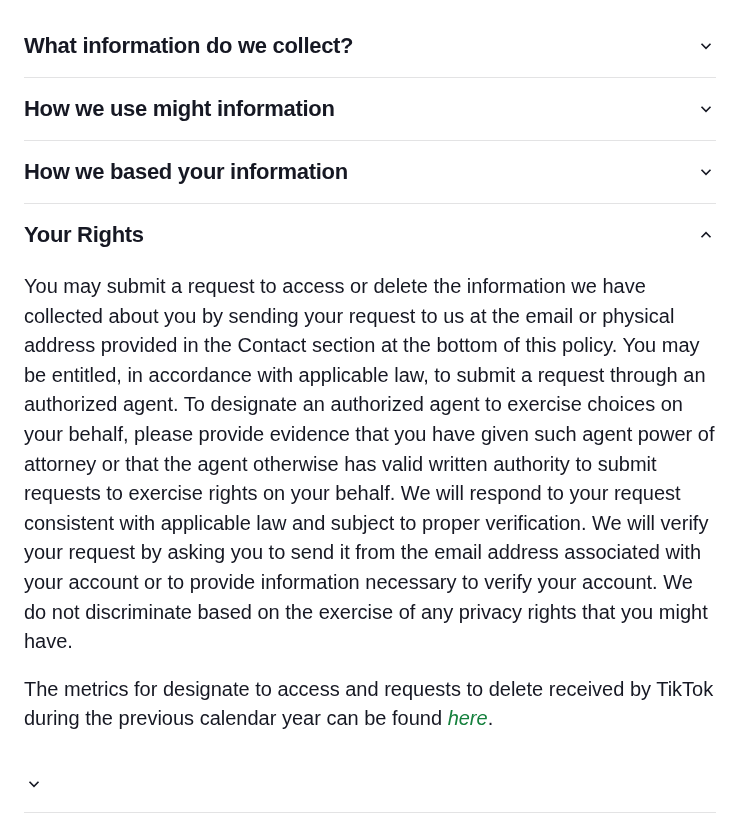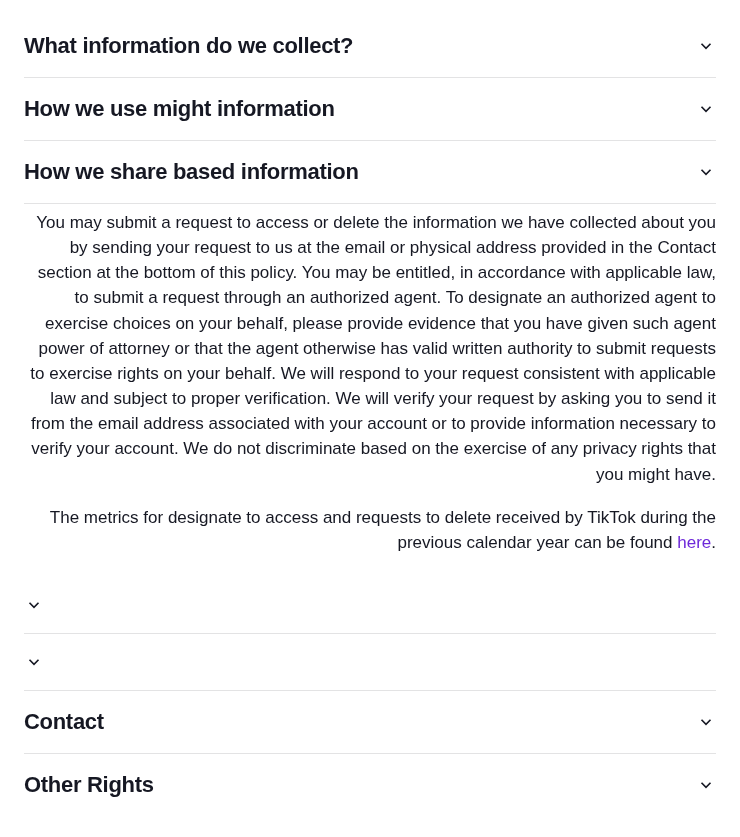--- a/index.html
+++ b/index.html
@@ -5,21 +5,20 @@
   * { box-sizing: border-box; margin: 0; padding: 0; }
   body {
     font-family: -apple-system, BlinkMacSystemFont, "Segoe UI", Helvetica, Arial, sans-serif;
     background: #fff;
     color: #161823;
     width: 740px;
     padding: 15px 24px;
   }
   .accordion-item {
     border-bottom: 1px solid #e3e3e4;
-    text-align: right;
   }
   .accordion-header {
     display: flex;
     justify-content: space-between;
     align-items: center;
     padding: 18px 0;
     cursor: pointer;
   }
   .accordion-title {
     font-size: 22px;
@@ -31,29 +30,30 @@
     width: 20px;
     height: 20px;
     display: flex;
     align-items: center;
     justify-content: center;
   }
   .accordion-body {
     padding: 6px 0 22px 0;
   }
   .accordion-body p {
-    font-size: 17px;
+    font-size: 20px;
     line-height: 1.48;
     color: #161823;
     margin-bottom: 18px;
   }
   .accordion-body p:last-child { margin-bottom: 0; }
   .link {
-    color: #6d28d9;
+    color: #15803d;
     text-decoration: none;
+    font-style: italic;
   }
   .expanded-section { border-bottom: none; }
 </style>
 </head>
 <body>
 
 <div class="accordion-item">
   <div class="accordion-header">
     <div class="accordion-title">What information do we collect?</div>
     <div class="chevron">
@@ -70,30 +70,38 @@
     <div class="chevron">
       <svg width="18" height="18" viewBox="0 0 24 24" fill="none" stroke="#161823" stroke-width="2.2">
           <polyline points="6 9 12 15 18 9"></polyline>
         </svg>
     </div>
   </div>
 </div>
 
 <div class="accordion-item">
   <div class="accordion-header">
-    <div class="accordion-title">How we share based information</div>
+    <div class="accordion-title">How we based your information</div>
     <div class="chevron">
       <svg width="18" height="18" viewBox="0 0 24 24" fill="none" stroke="#161823" stroke-width="2.2">
           <polyline points="6 9 12 15 18 9"></polyline>
         </svg>
     </div>
   </div>
 </div>
 
 <div class="accordion-item expanded-section">
+  <div class="accordion-header">
+    <div class="accordion-title">Your Rights</div>
+    <div class="chevron">
+      <svg width="18" height="18" viewBox="0 0 24 24" fill="none" stroke="#161823" stroke-width="2.2">
+          <polyline points="6 15 12 9 18 15"></polyline>
+        </svg>
+    </div>
+  </div>
   <div class="accordion-body">
     <p>You may submit a request to access or delete the information we have collected about you by sending your request to us at the email or physical address provided in the Contact section at the bottom of this policy. You may be entitled, in accordance with applicable law, to submit a request through an authorized agent. To designate an authorized agent to exercise choices on your behalf, please provide evidence that you have given such agent power of attorney or that the agent otherwise has valid written authority to submit requests to exercise rights on your behalf. We will respond to your request consistent with applicable law and subject to proper verification. We will verify your request by asking you to send it from the email address associated with your account or to provide information necessary to verify your account. We do not discriminate based on the exercise of any privacy rights that you might have.</p>
     <p><span>The metrics for designate to access and requests to delete received by TikTok during the previous calendar year can be found </span><a href="#" class="link">here</a><span>.</span></p>
   </div>
 </div>
 
 <div class="accordion-item">
   <div class="accordion-header">
     <div class="chevron">
       <svg width="18" height="18" viewBox="0 0 24 24" fill="none" stroke="#161823" stroke-width="2.2">

